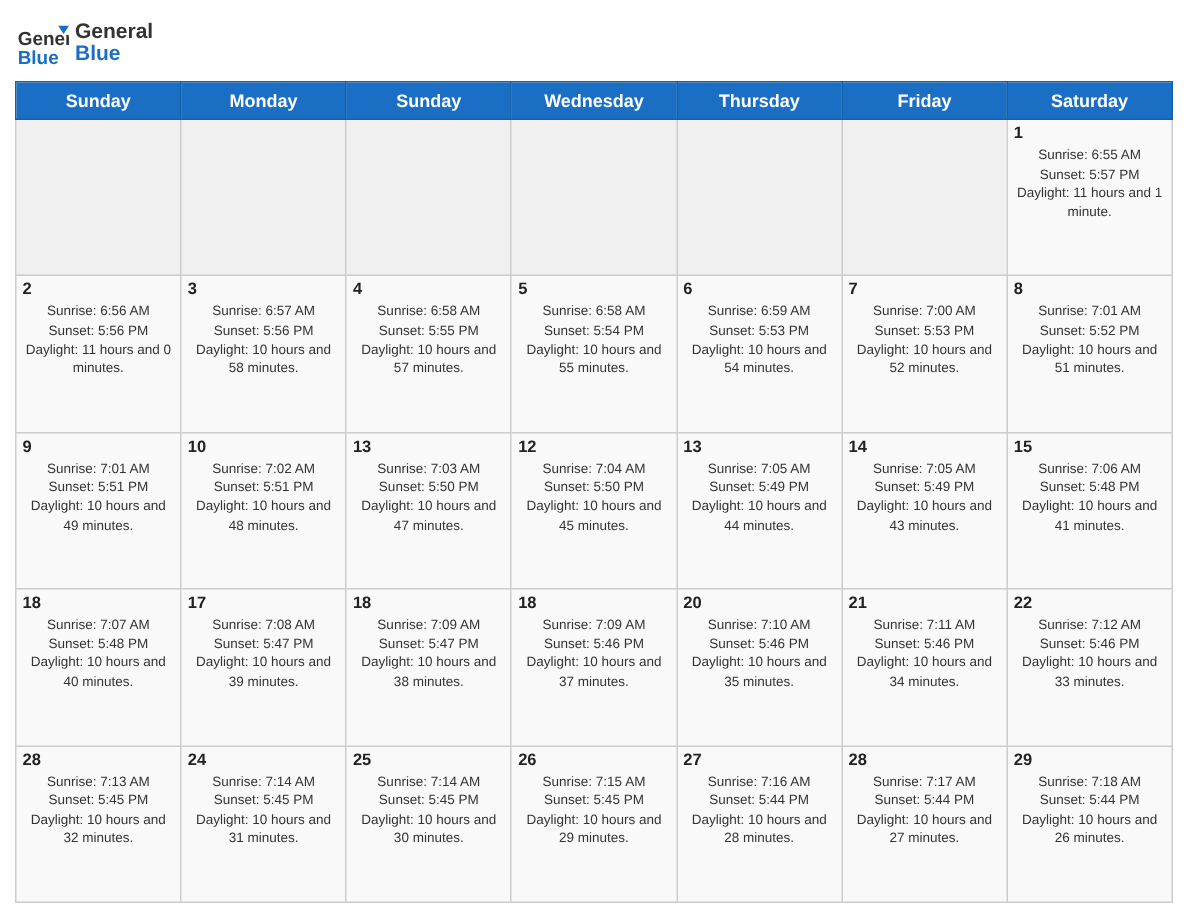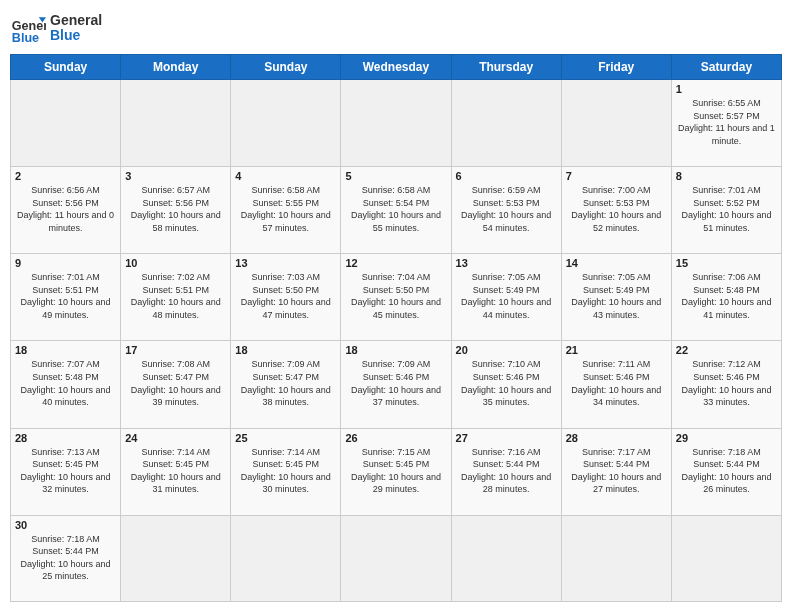--- a/index.html
+++ b/index.html
@@ -251,27 +251,15 @@
           </td>
           <td>
             <span class="day-num">28</span>
             <div class="day-info">Sunrise: 7:17 AM<br>Sunset: 5:44 PM<br>Daylight: 10 hours and 27 minutes.</div>
           </td>
           <td>
             <span class="day-num">29</span>
             <div class="day-info">Sunrise: 7:18 AM<br>Sunset: 5:44 PM<br>Daylight: 10 hours and 26 minutes.</div>
           </td>
         </tr>
-        <tr class="last-row">
-          <td>
-            <span class="day-num">30</span>
-            <div class="day-info">Sunrise: 7:18 AM<br>Sunset: 5:44 PM<br>Daylight: 10 hours and 25 minutes.</div>
-          </td>
-          <td class="empty"></td>
-          <td class="empty"></td>
-          <td class="empty"></td>
-          <td class="empty"></td>
-          <td class="empty"></td>
-          <td class="empty"></td>
-        </tr>
       </tbody>
   </table>
 </div>
 
 </body></html>

